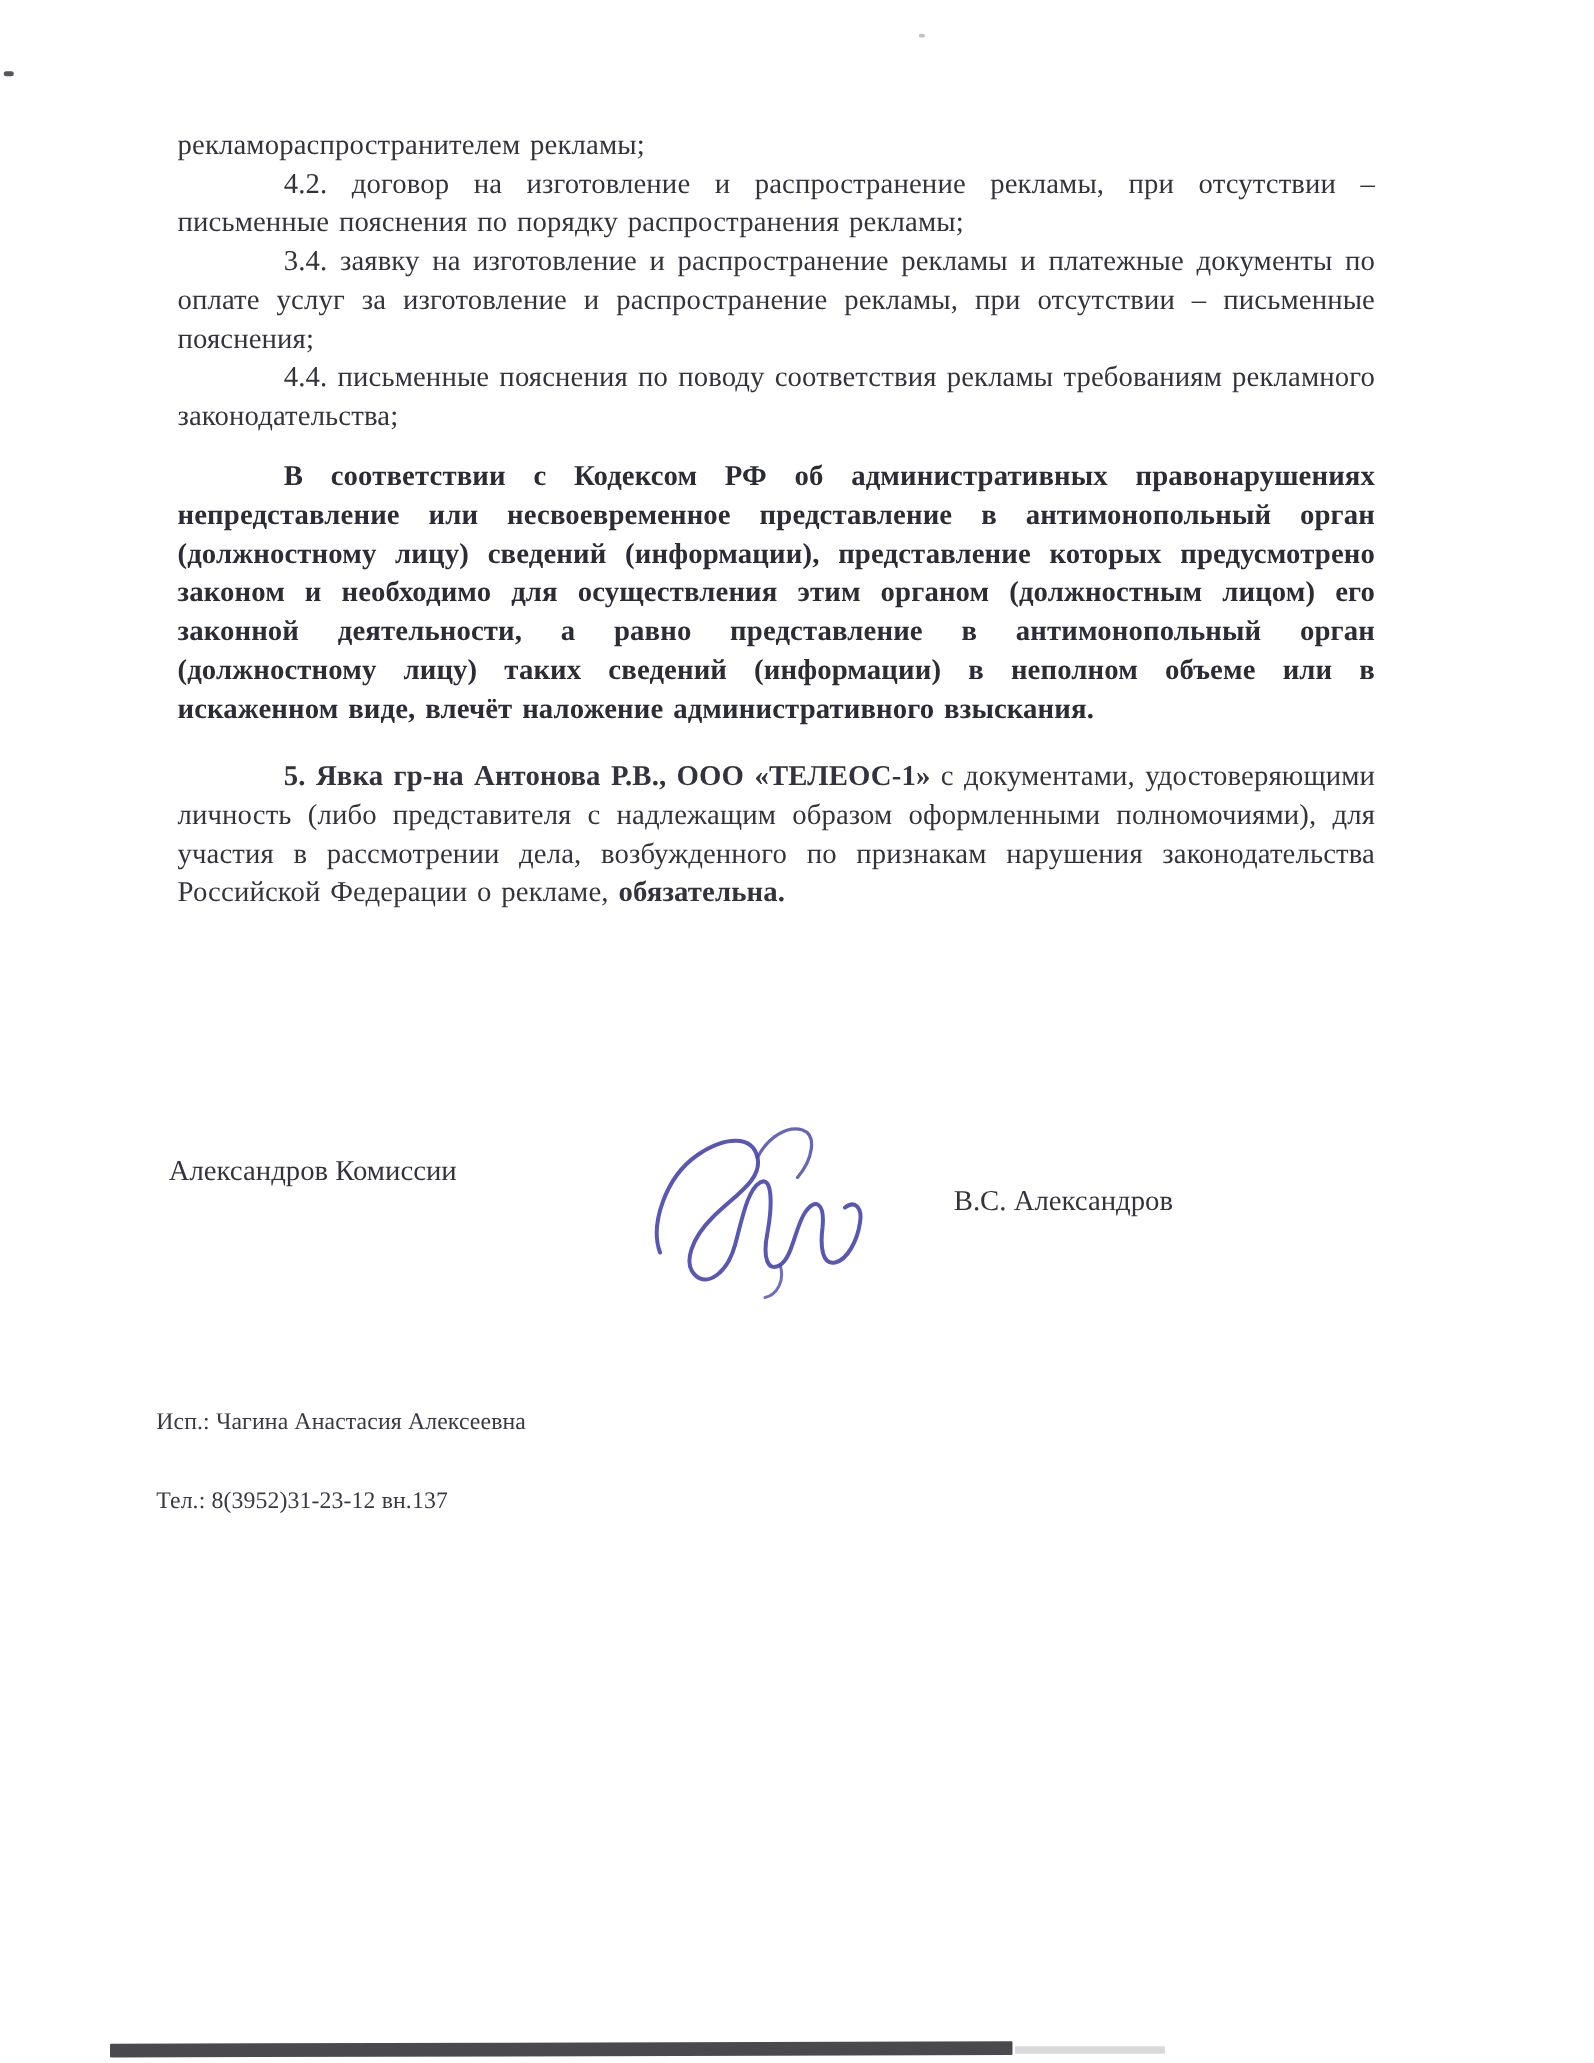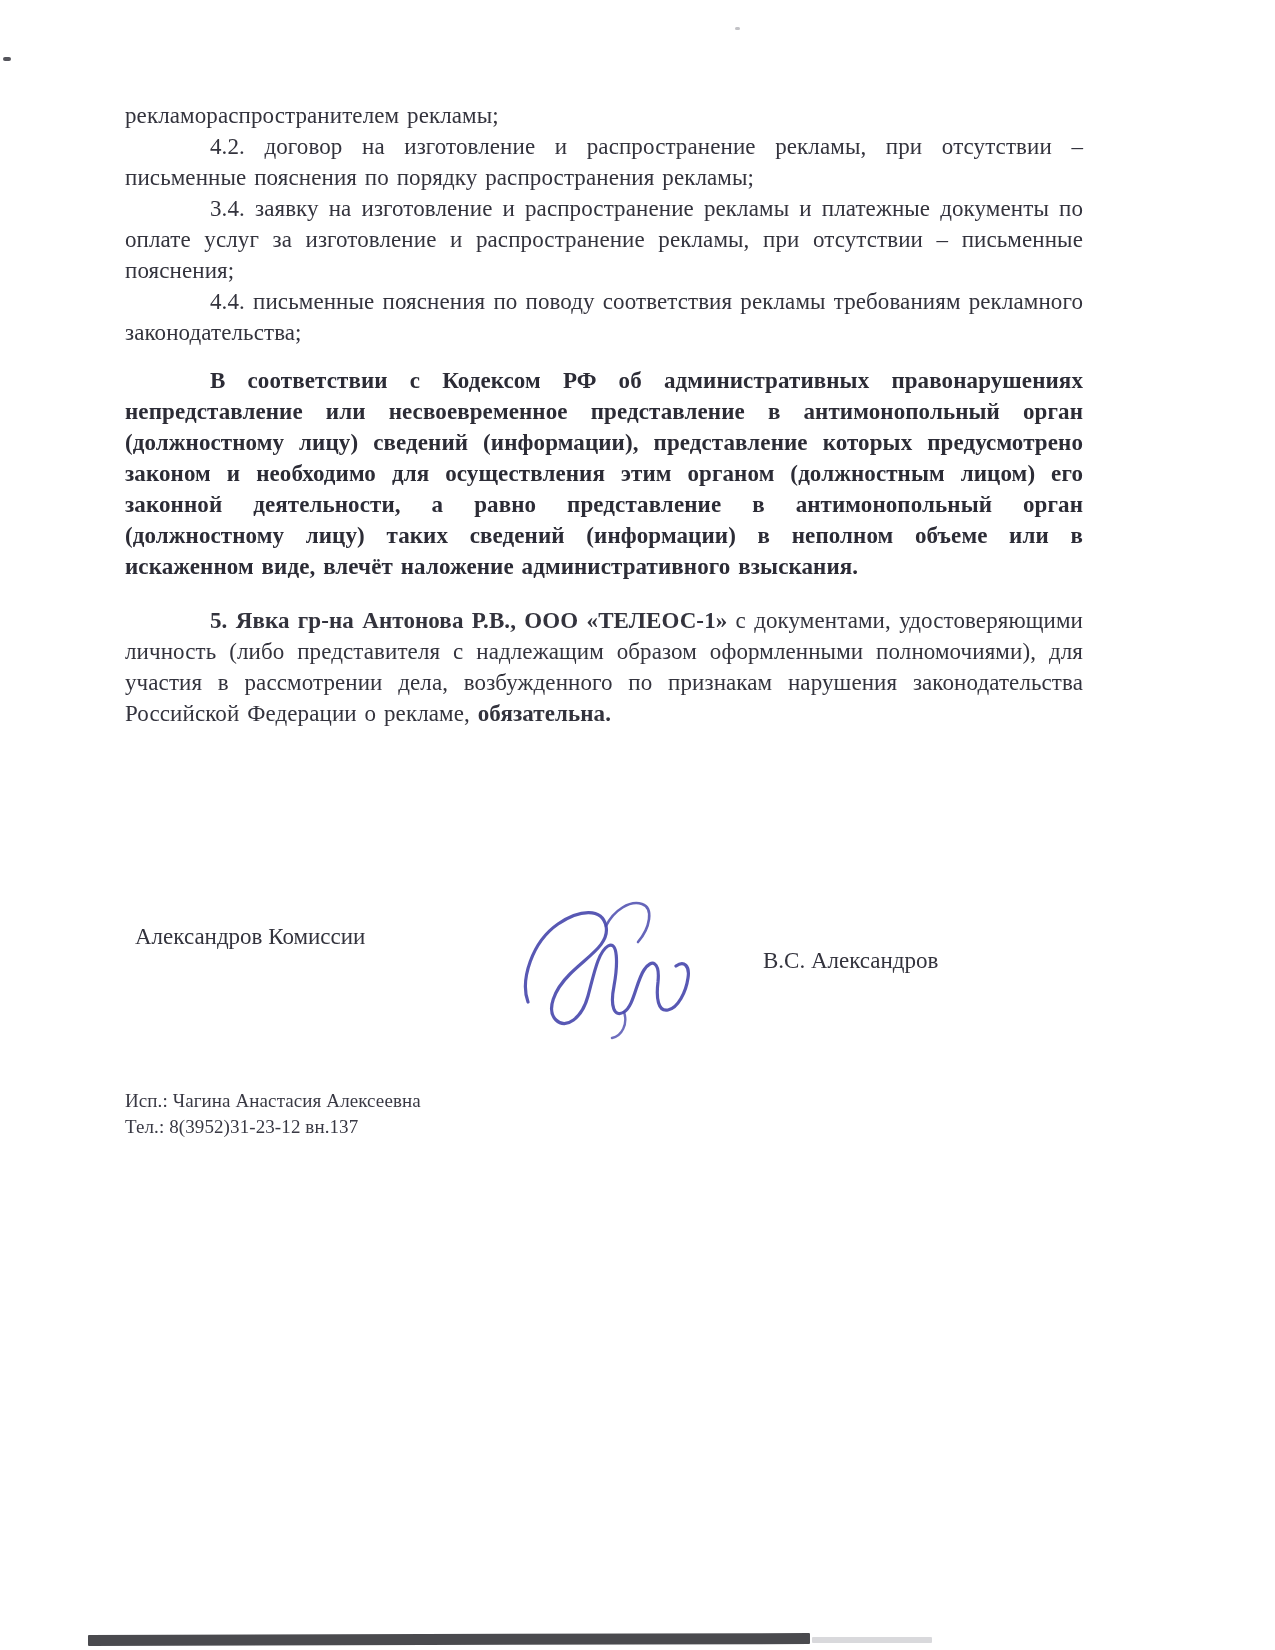--- a/index.html
+++ b/index.html
@@ -11,21 +11,21 @@
     position: relative;
     font-family: "Liberation Serif", serif;
     overflow: hidden;
   }
   .page {
     position: absolute;
     inset: 0;
   }
   .content {
     position: absolute;
-    left: 125px;
+    left: 142px;
     top: 100px;
     width: 958px;
     color: #33333d;
   }
   .content p {
     margin: 0;
     font-size: 23px;
     line-height: 31px;
     text-align: justify;
     text-indent: 85px;
@@ -50,21 +50,21 @@
   .sig-scribble { position: absolute; left: 385px; top: -22px; width: 210px; height: 150px; }
   .footer {
     position: absolute;
     left: 125px;
     top: 1088px;
     font-size: 19px;
     line-height: 26px;
     color: #393944;
     letter-spacing: 0.1px;
   }
-  .footer div { white-space: nowrap; }
+  .footer div { white-space: nowrap; margin-top: 37px; }
   
   .artifact-top-left {
     position: absolute; left: 3px; top: 57px;
     width: 8px; height: 4px; background: #55555c; border-radius: 2px;
   }
   .artifact-top-right {
     position: absolute; left: 735px; top: 27px;
     width: 5px; height: 3px; background: #9a9aa0; border-radius: 2px; opacity: .6;
   }
   .artifact-bottom-bar {

